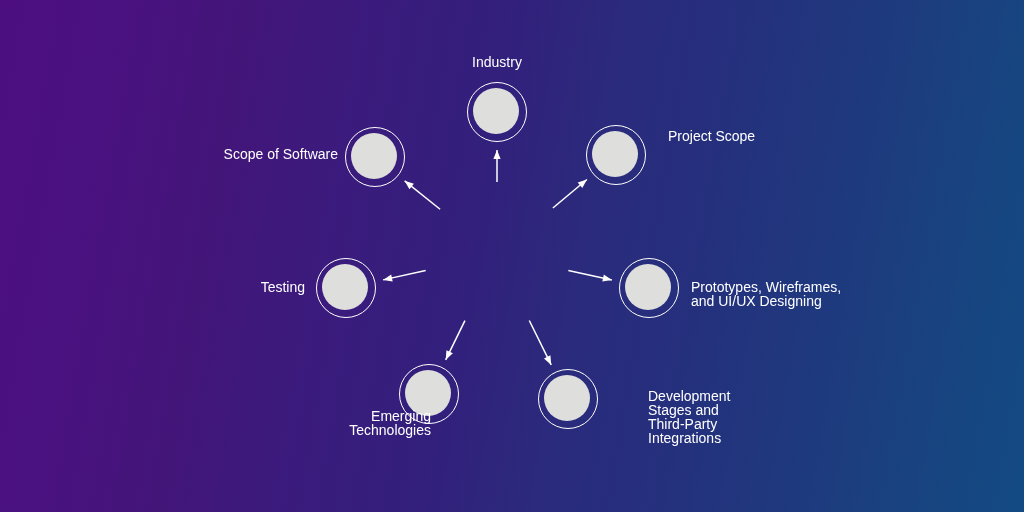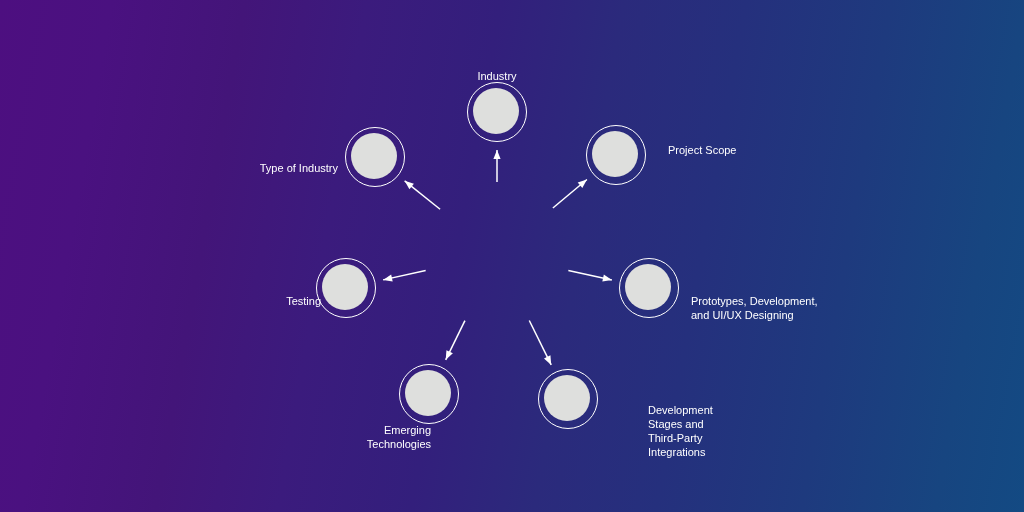--- a/index.html
+++ b/index.html
@@ -68,25 +68,24 @@
     left: 5px;
     top: 5px;
     width: 46px;
     height: 46px;
     border-radius: 50%;
     background: #dedfdd;
   }
   .node-label {
     position: absolute;
     color: #ffffff;
-    font-size: 11px;
+    font-size: 14px;
     line-height: 14px;
     z-index: 4;
     white-space: pre-line;
-    margin-top: 14px;
   }
   .lbl-left { text-align: right; }
   .lbl-right { text-align: left; }
   .lbl-center { text-align: center; }
 </style>
 </head>
 <body>
 
 <div id="stage">
 
@@ -113,37 +112,37 @@
         <div class="disc"></div>
       </div>
       <div class="node-label lbl-center" style="top: 55px; left: 347px; width: 300px;">Industry</div>
       <div class="node" style="left: 586px; top: 125px; width: 60px; height: 60px;">
         <div class="disc"></div>
       </div>
       <div class="node-label lbl-right" style="top: 129px; left: 668px; width: 412px;">Project Scope</div>
       <div class="node" style="left: 619px; top: 258px; width: 60px; height: 60px;">
         <div class="disc"></div>
       </div>
-      <div class="node-label lbl-right" style="top: 280px; left: 691px; width: 333px;">Prototypes, Development,
+      <div class="node-label lbl-right" style="top: 280px; left: 691px; width: 333px;">Prototypes, Wireframes,
 and UI/UX Designing</div>
       <div class="node" style="left: 538px; top: 369px; width: 60px; height: 60px;">
         <div class="disc"></div>
       </div>
       <div class="node-label lbl-right" style="top: 389px; left: 648px; width: 412px;">Development
 Stages and
 Third-Party
 Integrations</div>
       <div class="node" style="left: 399px; top: 364px; width: 60px; height: 60px;">
         <div class="disc"></div>
       </div>
       <div class="node-label lbl-left" style="top: 409px; left: 0px; width: 389px; padding-left: 42px;">Emerging
 Technologies</div>
       <div class="node" style="left: 316px; top: 258px; width: 60px; height: 60px;">
         <div class="disc"></div>
       </div>
-      <div class="node-label lbl-left" style="top: 280px; left: 16px; width: 305px;">Testing</div>
+      <div class="node-label lbl-left" style="top: 280px; left: 0px; width: 305px;">Testing</div>
       <div class="node" style="left: 345px; top: 127px; width: 60px; height: 60px;">
         <div class="disc"></div>
       </div>
-      <div class="node-label lbl-left" style="top: 147px; left: 0px; width: 338px;">Type of Industry</div>
+      <div class="node-label lbl-left" style="top: 147px; left: 0px; width: 338px;">Scope of Software</div>
     </div>
 
 </div>
 
 </body></html>

